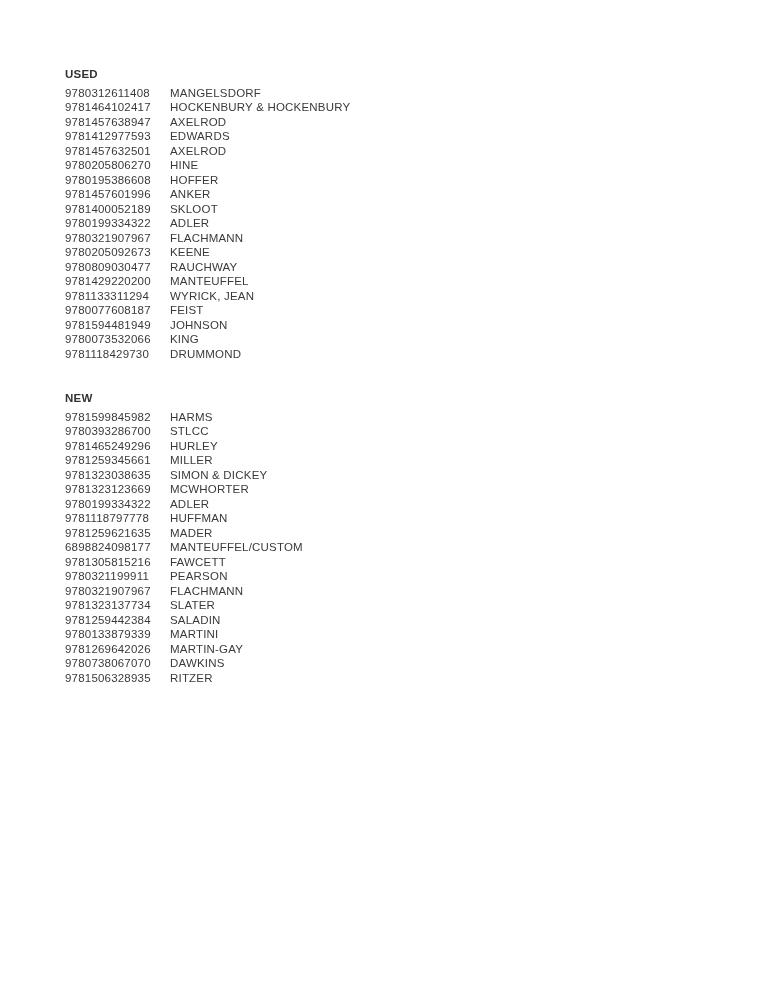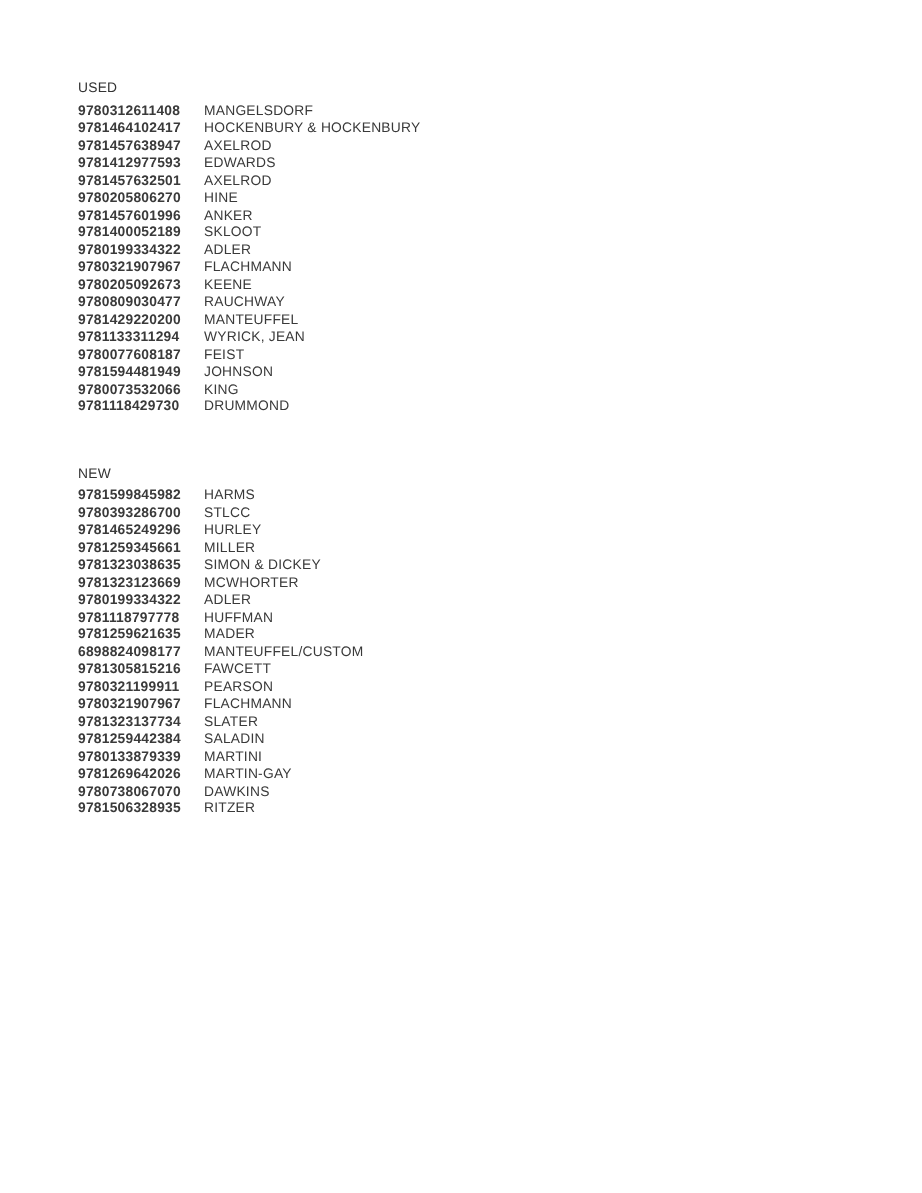--- a/index.html
+++ b/index.html
@@ -22,43 +22,42 @@
   }
   .content {
     position: absolute;
     left: 65px;
     top: 67px;
   }
   .book-section {
     margin: 0;
   }
   .book-section + .book-section {
-    margin-top: 41px;
+    margin-top: 30px;
   }
   .section-title {
     font-size: 11.5px;
-    font-weight: normal;
+    font-weight: bold;
     line-height: 14.5px;
     margin: 0 0 4px 0;
     color: #333333;
     letter-spacing: 0.2px;
   }
   .rows {
     margin: 0;
   }
   .row {
     line-height: 14.5px;
     font-size: 11.5px;
     white-space: nowrap;
   }
   .isbn {
     display: inline-block;
     width: 105px;
     letter-spacing: 0.2px;
-    font-weight: bold;
   }
   .author {
     display: inline-block;
     letter-spacing: 0.2px;
   }
 </style>
 </head>
 <body>
 
 <div class="page">
@@ -84,20 +83,23 @@
   </div>
 
   <div class="row">
     <span class="isbn">9781457632501</span><span class="author">AXELROD</span>
   </div>
 
   <div class="row">
     <span class="isbn">9780205806270</span><span class="author">HINE</span>
   </div>
 
+  <div class="row">
+    <span class="isbn">9780195386608</span><span class="author">HOFFER</span>
+  </div>
 
   <div class="row">
     <span class="isbn">9781457601996</span><span class="author">ANKER</span>
   </div>
 
   <div class="row">
     <span class="isbn">9781400052189</span><span class="author">SKLOOT</span>
   </div>
 
   <div class="row">

